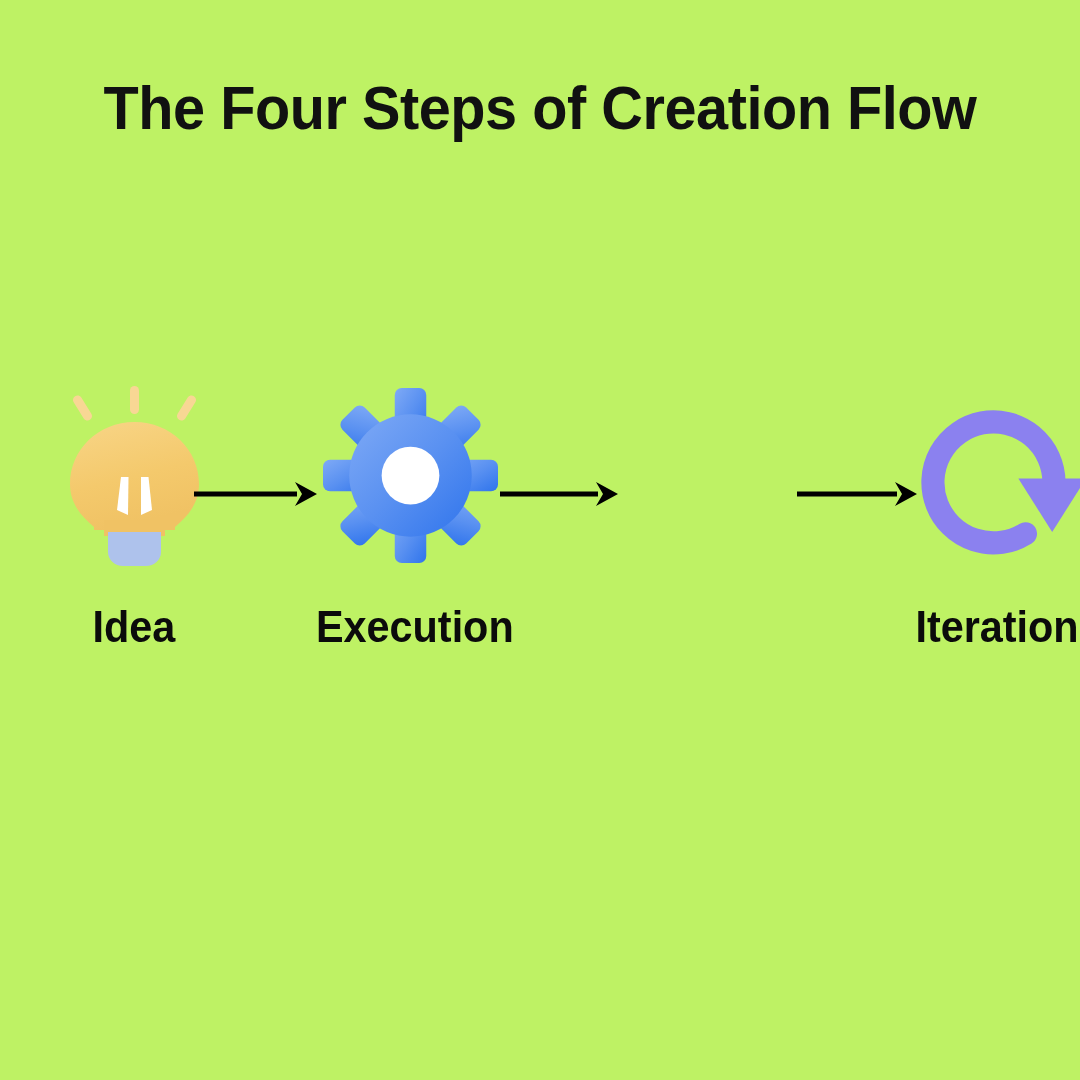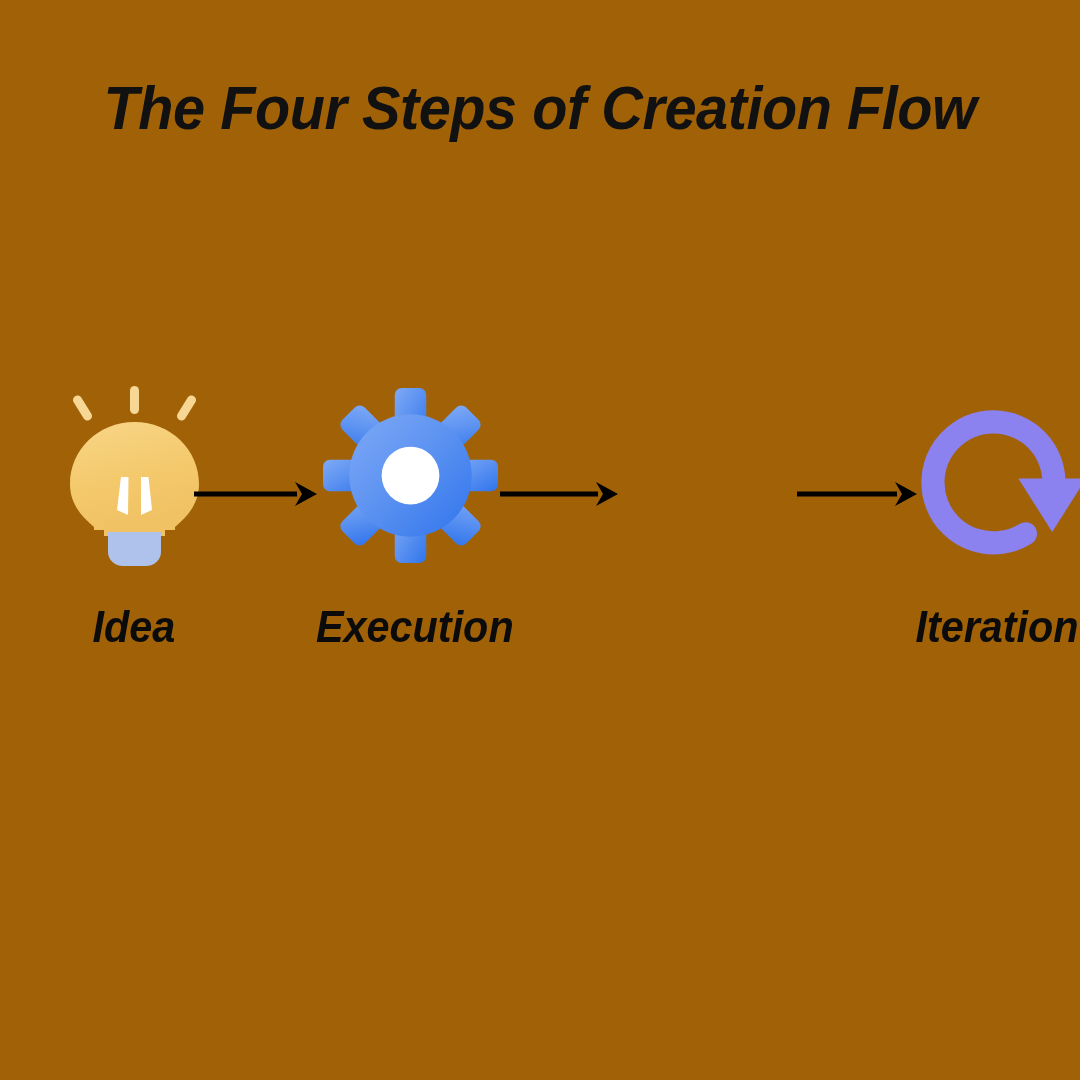--- a/index.html
+++ b/index.html
@@ -4,24 +4,23 @@
 <style>
   html, body {
     margin: 0;
     padding: 0;
     background: #ffffff;
   }
   #canvas {
     position: relative;
     width: 1080px;
     height: 1080px;
-    background: #a16207;
+    background: #bef264;
     overflow: hidden;
     font-family: "Liberation Sans", "DejaVu Sans", sans-serif;
-    font-style: italic;
   }
 
   
   #title {
     position: absolute;
     top: 72px;
     left: 0;
     width: 1080px;
     text-align: center;
     font-family: "Liberation Sans Narrow", "Liberation Sans", sans-serif;

